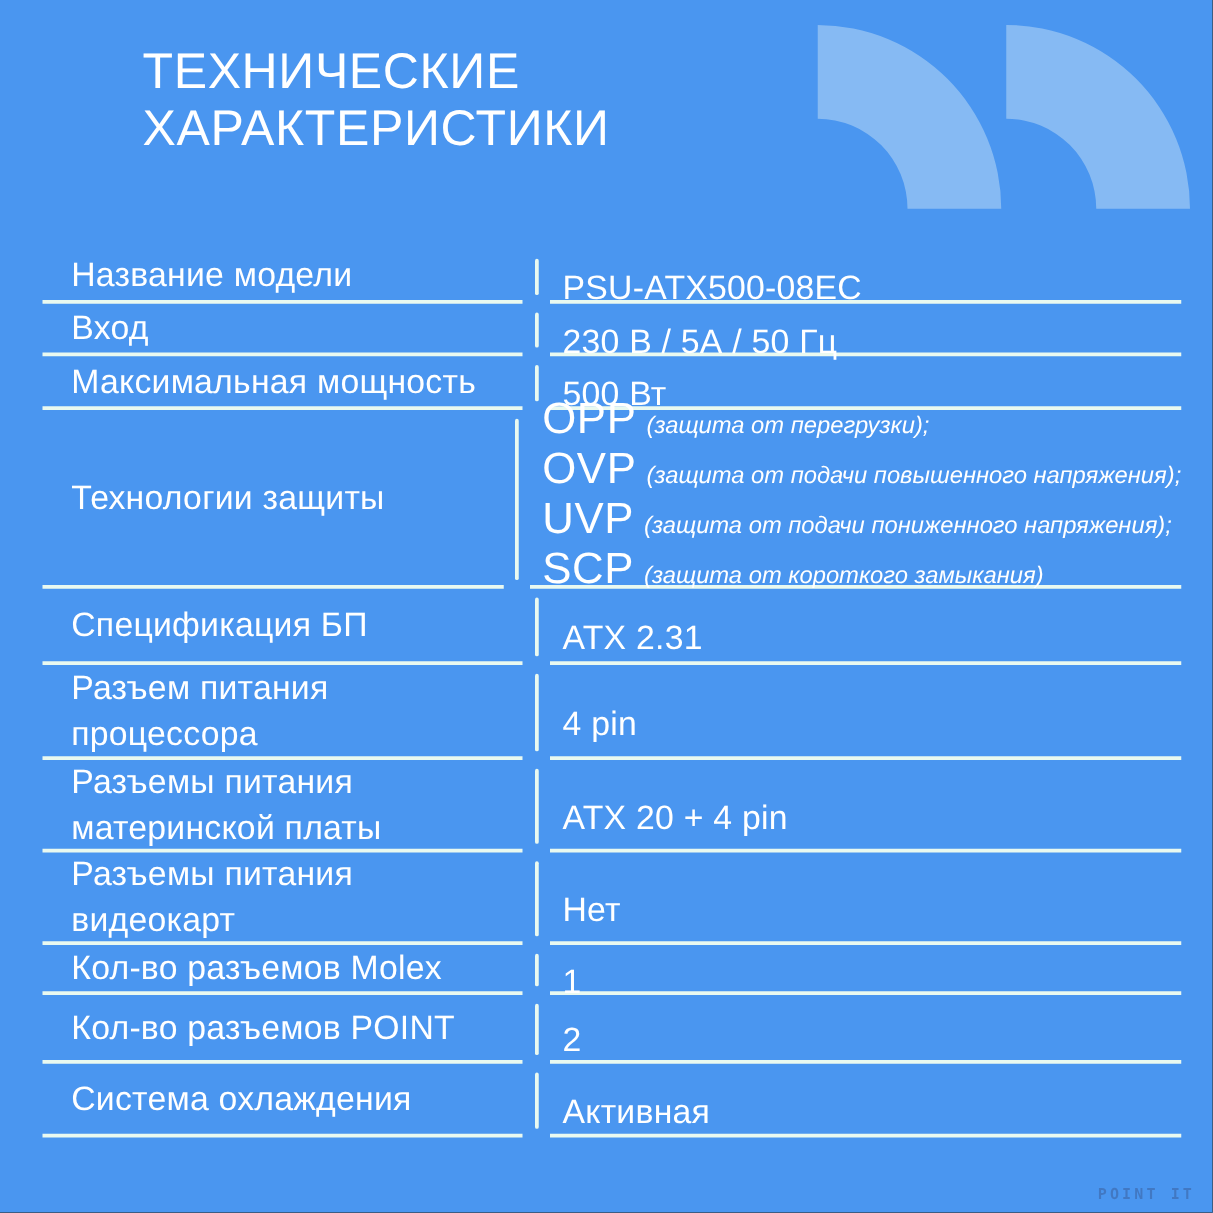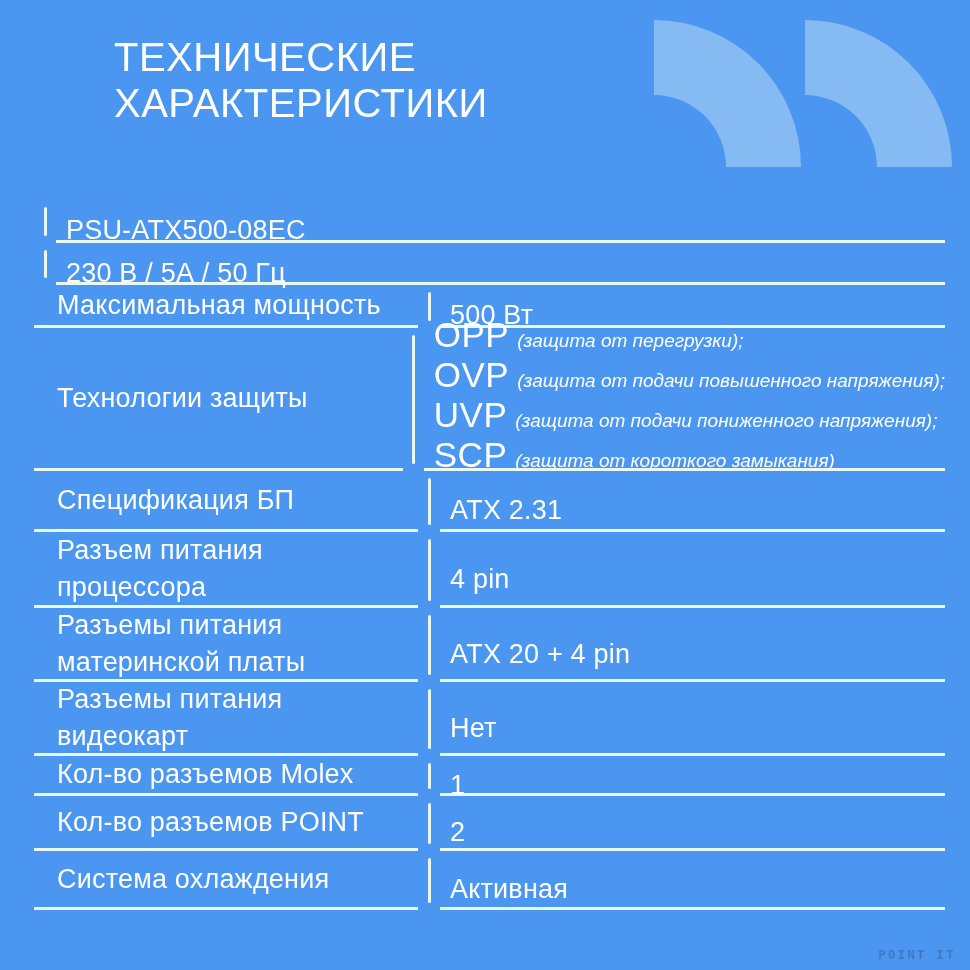--- a/index.html
+++ b/index.html
@@ -70,29 +70,35 @@
     <path d="M0,0 A147,147 0 0 1 147,147 L72,147 A72,72 0 0 0 0,75 Z"></path>
     <path d="M151,0 A147,147 0 0 1 298,147 L223,147 A72,72 0 0 0 151,75 Z"></path>
   </svg>
 
   <div class="title">ТЕХНИЧЕСКИЕ
 ХАРАКТЕРИСТИКИ</div>
 
   <div class="table">
 
     <div class="row" style="height:43px">
+      <div class="cell-l">
+        <div class="label">Название модели</div>
+      </div>
       <div class="cell-gap">
         <div class="vline"></div>
       </div>
       <div class="cell-r">
         <div class="value">PSU-ATX500-08EC</div>
       </div>
     </div>
 
     <div class="row" style="height:42px">
+      <div class="cell-l">
+        <div class="label">Вход</div>
+      </div>
       <div class="cell-gap">
         <div class="vline"></div>
       </div>
       <div class="cell-r">
         <div class="value">230 В / 5А / 50 Гц</div>
       </div>
     </div>
 
     <div class="row" style="height:43px">
       <div class="cell-l">

